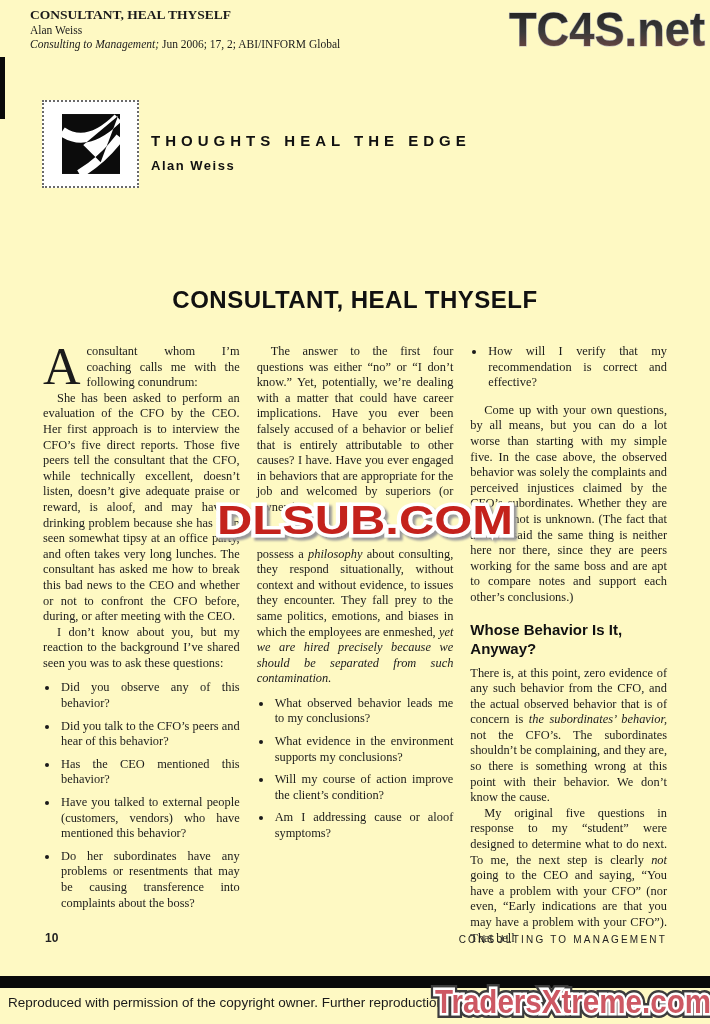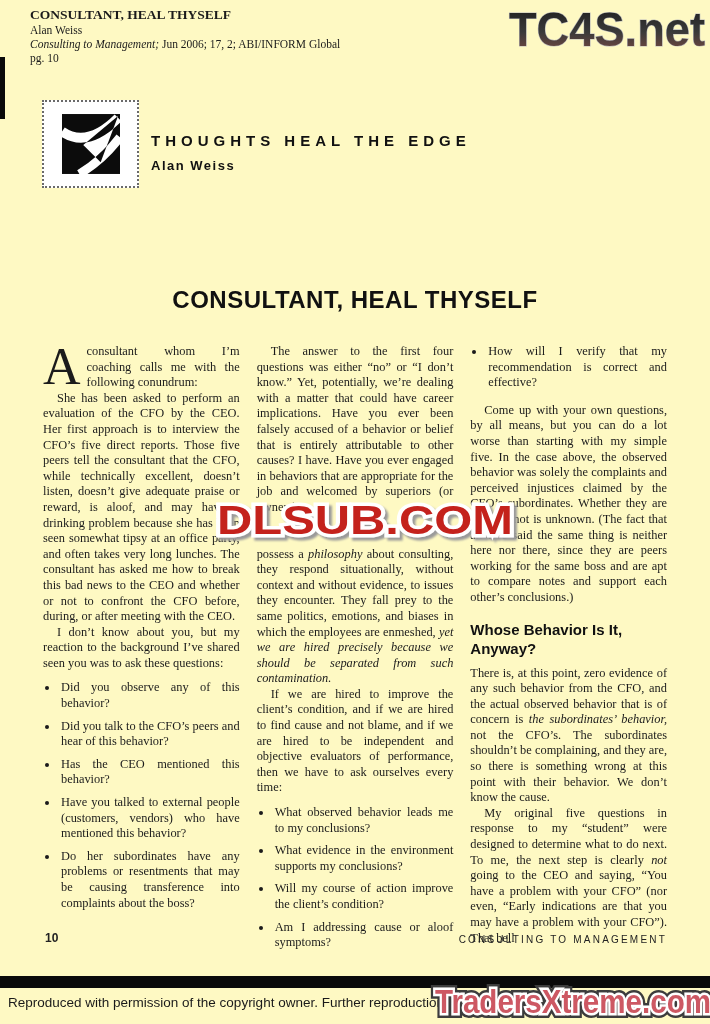--- a/index.html
+++ b/index.html
@@ -59,21 +59,20 @@
 </style>
 </head>
 <body>
 
 <div class="page">
 
   <div class="cite">
     <div class="t">CONSULTANT, HEAL THYSELF</div>
     <div>Alan Weiss</div>
     <div><span class="it">Consulting to Management;</span><span> Jun 2006; 17, 2; ABI/INFORM Global</span></div>
-    <div>pg. 10</div>
   </div>
 
   <svg class="wm-top" width="205" height="54" viewBox="0 0 205 54">
     <defs>
       <linearGradient id="tcg" x1="0" y1="0" x2="0" y2="1">
         <stop offset="0" stop-color="#1c1c1c"></stop>
         <stop offset="0.55" stop-color="#3a3a3a"></stop>
         <stop offset="1" stop-color="#7d4b43"></stop>
       </linearGradient>
     </defs>
@@ -120,21 +119,20 @@
         <li>Has the CEO mentioned this behavior?</li>
         <li>Have you talked to external people (customers, vendors) who have mentioned this behavior?</li>
         <li>Do her subordinates have any problems or resentments that may be causing transference into complaints about the boss?</li>
       </ul>
     </div>
 
     <div class="col">
       <p class="ind">The answer to the first four questions was either “no” or “I don’t know.” Yet, potentially, we’re dealing with a matter that could have career implications. Have you ever been falsely accused of a behavior or belief that is entirely attributable to other causes? I have. Have you ever engaged in behaviors that are appropriate for the job and welcomed by superiors (or owners)</p>
       <div class="obscured-gap"></div>
       <p><span>possess a </span><em>philosophy</em><span> about consulting, they respond situationally, without context and without evidence, to issues they encounter. They fall prey to the same politics, emotions, and biases in which the employees are enmeshed, </span><em>yet we are hired precisely because we should be separated from such contamination.</em></p>
-      <p class="ind">If we are hired to improve the client’s condition, and if we are hired to find cause and not blame, and if we are hired to be independent and objective evaluators of performance, then we have to ask ourselves every time:</p>
       <ul class="blist">
         <li>What observed behavior leads me to my conclusions?</li>
         <li>What evidence in the environment supports my conclusions?</li>
         <li>Will my course of action improve the client’s condition?</li>
         <li>Am I addressing cause or aloof symptoms?</li>
       </ul>
     </div>
 
     <div class="col">
       <ul class="blist" style="margin-top:0;">

